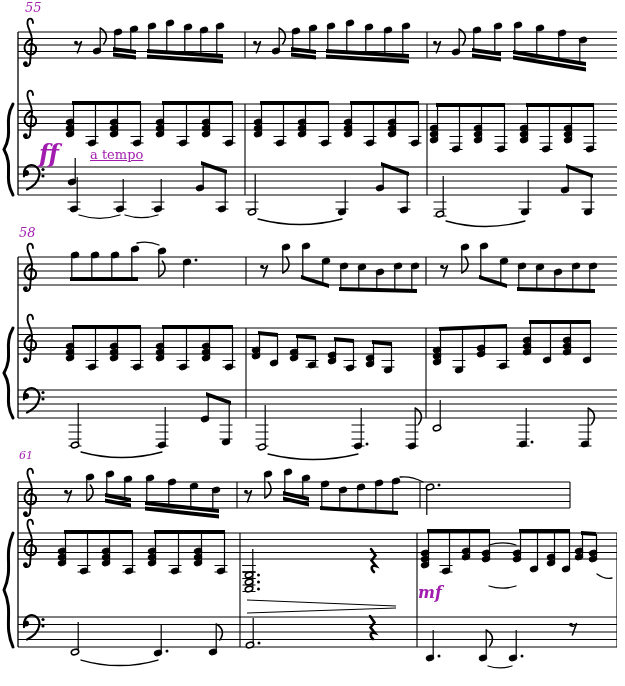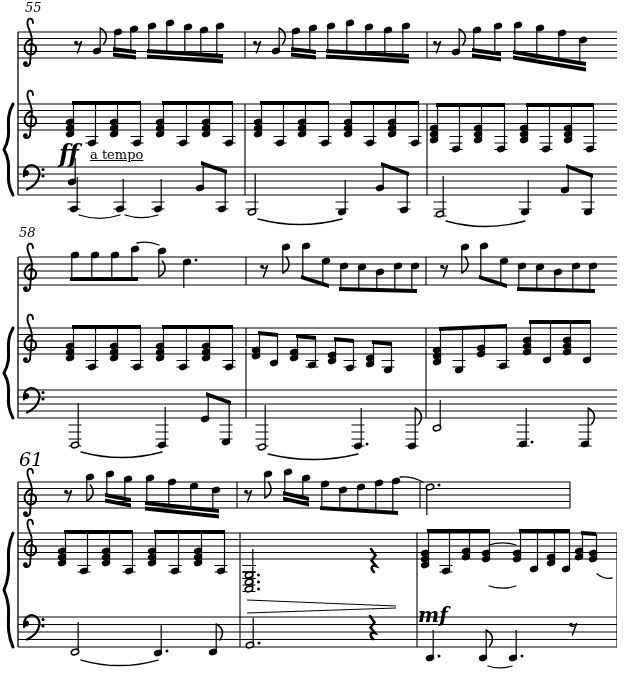--- a/index.html
+++ b/index.html
@@ -1,17 +1,17 @@
 <!DOCTYPE html>
 <html><head>
 <meta charset="utf-8">
 <style>
   html,body{margin:0;padding:0;background:#ffffff;}
   #sheet{position:relative;width:617px;height:686px;background:#fff;overflow:hidden;
-         font-family:"DejaVu Serif",serif;color:#000000;}
+         font-family:"DejaVu Serif",serif;color:#a21caf;}
   #score{position:absolute;left:0;top:0;}
   .score-text{position:absolute;white-space:nowrap;line-height:1;}
   .cls-num{font-family:"DejaVu Serif",serif;font-style:italic;}
   .cls-dyn{font-family:"DejaVu Serif",serif;font-weight:bold;font-style:italic;}
   .cls-tempo{font-family:"DejaVu Serif",serif;text-decoration:underline;}
 </style>
 </head>
 <body>
 
 <div id="sheet">
@@ -785,18 +785,18 @@
         <path d="M 24 627.125 C 23 614 33 613.5 37 617.5
      C 41 621.5 40 628.5 35 634
      C 32 637 29 638.5 27 639.5" stroke="#000000" stroke-width="2.2" fill="none" stroke-linecap="round"></path>
         <circle cx="43" cy="619.5" r="1.6" fill="#000000"></circle>
         <circle cx="43" cy="626" r="1.6" fill="#000000"></circle>
       </g>
     </svg>
 
   <div class="score-text cls-num" style="left: 25px; top: 1px; font-size: 13px;">55</div>
   <div class="score-text cls-num" style="left: 19px; top: 226px; font-size: 13px; text-align: right;">58</div>
-  <div class="score-text cls-num" style="left: 19px; top: 450px; font-size: 19px;">61</div>
+  <div class="score-text cls-num" style="left: 19px; top: 450px; font-size: 11px;">61</div>
 
-  <div class="score-text cls-dyn" style="left: 59px; top: 142px; font-size: 24px;">ff</div>
+  <div class="score-text cls-dyn" style="left: 39px; top: 142px; font-size: 24px;">ff</div>
   <div class="score-text cls-tempo" style="left: 90px; top: 148px; font-size: 13px;">a tempo</div>
-  <div class="score-text cls-dyn" style="left: 418px; top: 585px; font-size: 20px; margin-top: 20px;">mf</div>
+  <div class="score-text cls-dyn" style="left: 418px; top: 585px; font-size: 16px;">mf</div>
 </div>
 
 </body></html>

